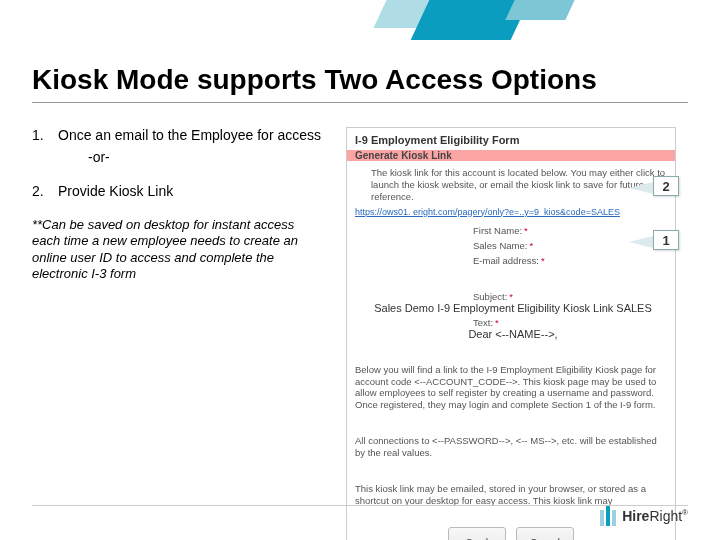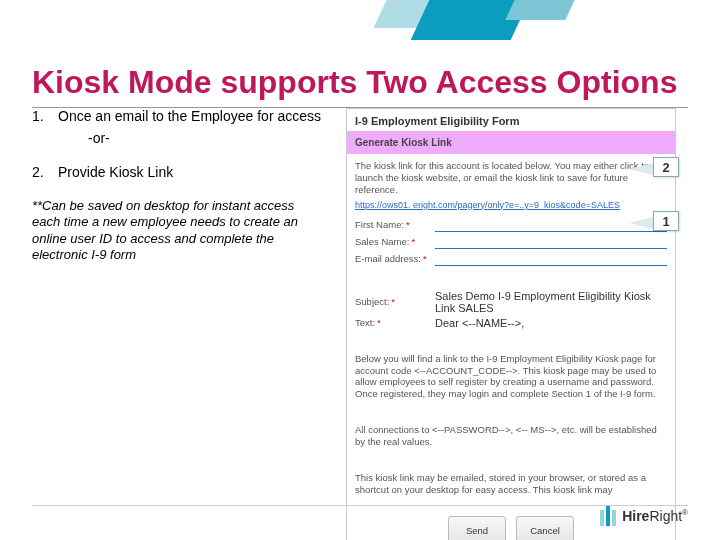--- a/index.html
+++ b/index.html
@@ -3,38 +3,38 @@
 <meta charset="utf-8">
 <style>
   * { box-sizing: border-box; margin: 0; padding: 0; }
   body { font-family: Arial, sans-serif; background: #fff; width: 720px; height: 540px; position: relative; overflow: hidden; }
   .top-shapes { position: absolute; top: 0; right: 120px; width: 220px; height: 60px; }
   .top-shapes .s1 { position: absolute; left: 0; top: 0; width: 60px; height: 28px; background: #b0dde5; transform: skewX(-25deg); }
   .top-shapes .s2 { position: absolute; left: 40px; top: 0; width: 100px; height: 40px; background: #0b9dbf; transform: skewX(-25deg); }
   .top-shapes .s3 { position: absolute; left: 130px; top: 0; width: 60px; height: 20px; background: #7cc6d6; transform: skewX(-25deg); }
 
   .slide { padding: 64px 32px 0 32px; }
-  .title { font-size: 32px; font-weight: bold; color: #be185d; border-bottom: 1px solid #999; padding-bottom: 6px; margin-bottom: 0; }
+  .title { font-size: 28px; font-weight: bold; color: #000000; border-bottom: 1px solid #999; padding-bottom: 6px; margin-bottom: 24px; }
 
   .body-row { display: flex; gap: 14px; }
   .left-col { width: 300px; font-size: 14px; color: #000; }
   .left-col ol { list-style: none; }
   .left-col li { margin-bottom: 18px; position: relative; padding-left: 26px; }
   .num { position: absolute; left: 0; top: 0; }
   .or { display: block; margin: 6px 0 0 30px; }
   .note { font-style: italic; font-size: 13px; margin-top: 18px; line-height: 1.25; padding-right: 10px; }
 
   .panel { width: 330px; border: 1px solid #ccc; background: #fff; font-size: 9.5px; color: #555; position: relative; }
   .panel-head { font-weight: bold; color: #333; padding: 6px 8px 4px 8px; font-size: 11px; }
-  .panel-sub { background: #f0abfc; padding: 6px 8px; font-weight: bold; color: #444; font-size: 10px; }
+  .panel-sub { background: #fca5a5; padding: 0 8px; font-weight: bold; color: #444; font-size: 10px; }
   .panel-body { padding: 6px 8px 10px 8px; }
-  .intro { line-height: 1.25; margin-bottom: 4px; }
+  .intro { line-height: 1.25; margin-bottom: 4px; margin-left: 16px; }
   .link { color: #2a6bbf; text-decoration: underline; display: block; margin: 4px 0 8px 0; word-break: break-all; font-size: 9px; }
 
-  .frow { display: flex; align-items: center; margin: 3px 0; }
+  .frow { display: flex; align-items: center; margin: 3px 0; flex-direction: column; }
   .flabel { width: 76px; color: #555; }
   .req { color: #c03; margin-left: 2px; }
   .finput { flex: 1; height: 14px; border-bottom: 1px solid #1873c9; margin-left: 4px; }
   .fsubject { flex: 1; color: #333; padding-left: 4px; font-size: 11px; }
 
   .para { margin-top: 24px; line-height: 1.25; }
 
   .btn-row { display: flex; gap: 10px; justify-content: center; padding: 10px 0; }
   .btn { width: 58px; height: 30px; border: 1px solid #bbb; border-radius: 3px; background: linear-gradient(#f8f8f8,#e4e4e4); font-size: 9.5px; color: #333; display: flex; align-items: center; justify-content: center; cursor: pointer; }
 
@@ -73,21 +73,21 @@
         <li>
           <span class="num">1.</span>
           <span>Once an email to the Employee for access</span>
           <span class="or">-or-</span>
         </li>
         <li>
           <span class="num">2.</span>
           <span>Provide Kiosk Link</span>
         </li>
       </ol>
-      <p class="note">**Can be saved on desktop for instant access each time a new employee needs to create an online user ID to access and complete the electronic I-9 form</p>
+      <p class="note">**Can be saved on desktop for instant access each time a new employee needs to create an online user ID to access and complete the electronic I-3 form</p>
     </div>
 
     <div class="panel">
       <div class="panel-head">I-9 Employment Eligibility Form</div>
       <div class="panel-sub">Generate Kiosk Link</div>
       <div class="panel-body">
         <div class="intro">The kiosk link for this account is located below. You may either click to launch the kiosk website, or email the kiosk link to save for future reference.</div>
         <a class="link">https://ows01.    eright.com/pagery/only?e=..y=9_kios&amp;code=SALES</a>
 
         <div class="frow">

